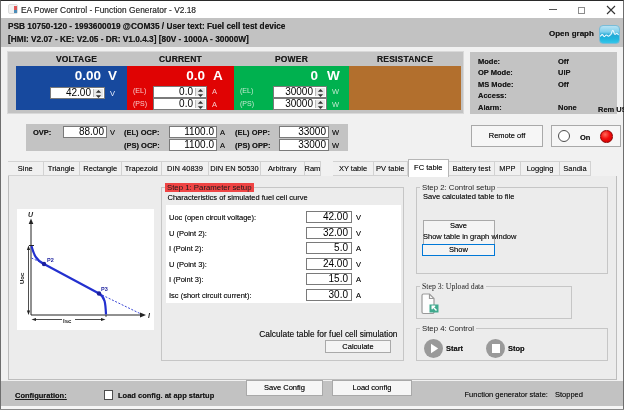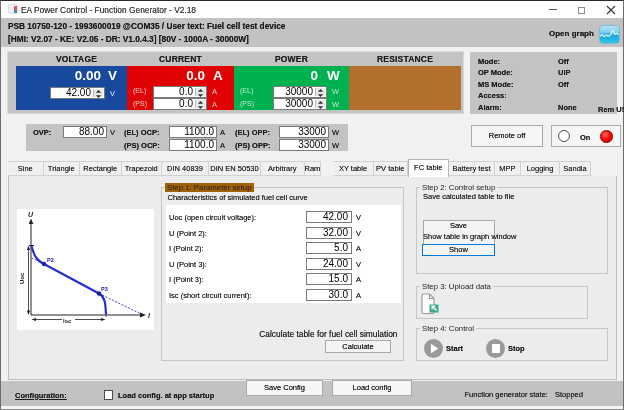--- a/index.html
+++ b/index.html
@@ -188,21 +188,21 @@
   <path d="M14.5 110.5 L19 108.9 L19 112.1 Z" fill="#222"></path>
   <path d="M88.5 110.5 L84 108.9 L84 112.1 Z" fill="#222"></path>
   <rect x="45" y="107" width="13" height="7" fill="#fff"></rect>
   <text x="46" y="113.5" font-size="6" font-weight="bold" fill="#222">Isc</text>
 
   <line x1="89" y1="106" x2="89" y2="108" stroke="#222" stroke-width="0.8"></line>
 </svg>
 </div>
 
 <div class="grp" style="left:161px;top:187px;width:243px;height:174px;">
-  <span class="cap" style="background:#a16207;">Step 1: Parameter setup</span>
+  <span class="cap" style="background:#ef4444;">Step 1: Parameter setup</span>
 </div>
 <div class="abs lbl" style="left:167.5px;top:193px;">Characteristics of simulated fuel cell curve</div>
 <div class="abs" style="left:165.5px;top:205px;width:235px;height:98px;background:#ffffff;"></div>
 
 <div class="abs lbl" style="left:169px;top:213px;">Uoc (open circuit voltage):</div>
 <div class="inp" style="left:306px;top:211px;width:46px;height:12px;padding-right:3px;">42.00</div>
 <div class="abs lbl" style="left:356px;top:213px;">V</div>
 
 <div class="abs lbl" style="left:169px;top:228.5px;">U (Point 2):</div>
 <div class="inp" style="left:306px;top:226.5px;width:46px;height:12px;padding-right:3px;">32.00</div>
@@ -228,21 +228,21 @@
 <div class="btn" style="left:325px;top:340px;width:66px;height:13px;line-height:11px;">Calculate</div>
 
 <div class="grp" style="left:416px;top:187px;width:192px;height:87px;">
   <span class="cap" style="background:#ececec;">Step 2: Control setup</span>
 </div>
 <div class="abs lbl" style="left:423px;top:191.5px;">Save calculated table to file</div>
 <div class="btn" style="left:422.5px;top:220px;width:72px;height:28px;line-height:10px;">Save</div>
 <div class="abs lbl" style="left:423px;top:231.5px;">Show table in graph window</div>
 <div class="btn" style="left:422px;top:244px;width:73px;height:12px;line-height:10px;border:1px solid #0078d7;">Show</div>
 
-<div class="grp" style="left:416px;top:286px;width:172px;height:33px;">
+<div class="grp" style="left:416px;top:286px;width:156px;height:33px;font-family:Liberation Serif, serif;">
   <span class="cap" style="background:#ececec;">Step 3: Upload data</span>
 </div>
 <svg class="abs" width="22" height="22" style="left:420px;top:293px;">
 <path d="M2 2.5 A1.5 1.5 0 0 1 3.5 1 L9.5 1 L14 5.5 L14 19 A1.5 1.5 0 0 1 12.5 20.5 L3.5 20.5 A1.5 1.5 0 0 1 2 19 Z" fill="#fdfdfd" stroke="#9a9a9a" stroke-width="1.2"></path>
 <path d="M9.5 1 L9.5 5.5 L14 5.5" fill="none" stroke="#9a9a9a" stroke-width="1.2"></path>
 <rect x="9.5" y="11.5" width="9" height="8" fill="#3fa98d"></rect>
 <path d="M16.5 17.5 L12.5 13.5 M12.2 16.2 L12.2 13.2 L15.2 13.2" stroke="#fff" stroke-width="1.4" fill="none"></path>
 </svg>
 
 <div class="grp" style="left:416px;top:328px;width:192px;height:33px;">

